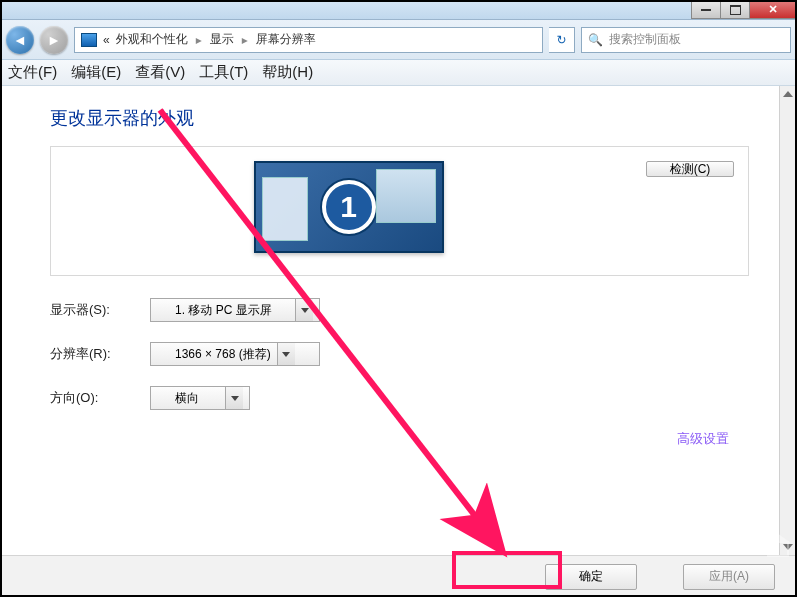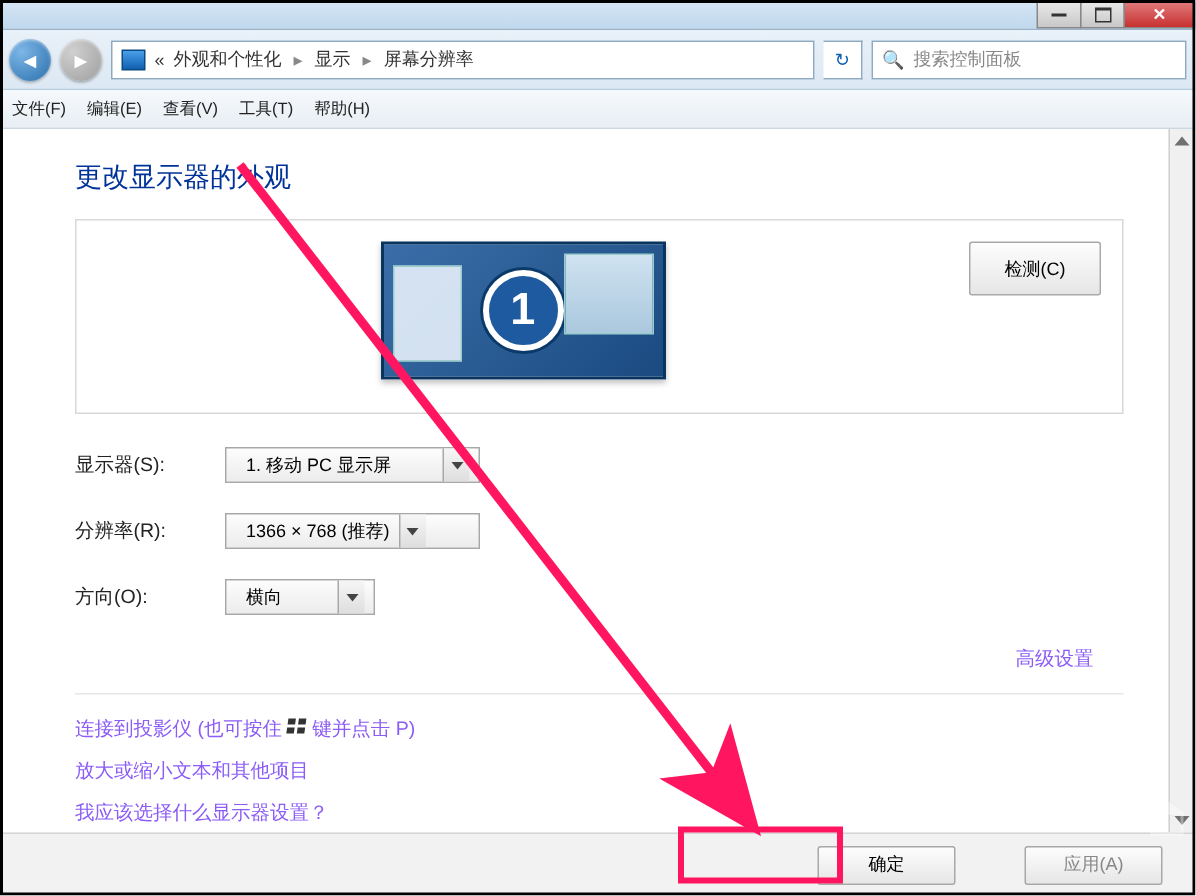--- a/index.html
+++ b/index.html
@@ -18,46 +18,46 @@
     .navbtn { width:28px; height:28px; border-radius:50%; background: radial-gradient(circle at 30% 30%, #7db6e8, #2a6fab); display:flex; align-items:center; justify-content:center; color:#fff; font-size:14px; box-shadow: inset 0 1px 2px rgba(255,255,255,.5), 0 1px 2px rgba(0,0,0,.3); }
     .navbtn.disabled { background: radial-gradient(circle at 30% 30%, #d0d0d0, #9e9e9e); }
     .addrbox { flex:1; height:26px; background:#fff; border:1px solid #8eaac2; display:flex; align-items:center; padding: 0 6px; gap:6px; color:#333; }
     .addrbox .picon { width:16px; height:14px; background: linear-gradient(#4aa0e8,#1060b0); border:1px solid #0a4a80; }
     .crumb-sep { color:#888; margin:0 2px; }
     .refreshbox { width:26px; height:26px; border:1px solid #8eaac2; border-left:none; display:flex; align-items:center; justify-content:center; color:#1060b0; background:#fff; }
     .searchbox { width:210px; height:26px; border:1px solid #8eaac2; background:#fff; display:flex; align-items:center; padding:0 6px; color:#888; gap:6px; }
     .searchbox .sicon { font-size:12px; color:#666; }
 
     
-    .menubar { height:26px; background:linear-gradient(#f6f9fc,#e8eef4); border-bottom:1px solid #cad8e4; display:flex; align-items:center; padding:0 8px; gap:14px; color:#222; font-size:11px; }
+    .menubar { height:26px; background:linear-gradient(#f6f9fc,#e8eef4); border-bottom:1px solid #cad8e4; display:flex; align-items:center; padding:0 8px; gap:14px; color:#222; font-size:15px; }
 
     
     .clientarea { display:flex; height:calc(100% - 20px - 40px - 26px - 42px); }
     .content { flex:1; padding: 20px 30px 10px 50px; overflow:hidden; position:relative; }
     .scrollbar { width:18px; background:#f0f0f0; border-left:1px solid #d0d0d0; position:relative; }
     .scrollbar::before, .scrollbar::after { content:''; position:absolute; left:3px; width:0; height:0; border-left:5px solid transparent; border-right:5px solid transparent; }
     .scrollbar::before { top:5px; border-bottom:6px solid #707070; }
     .scrollbar::after { bottom:5px; border-top:6px solid #707070; }
 
     .heading { font-size:18px; color:#003399; margin-bottom:16px; }
 
     .preview-panel { border:1px solid #d8d8d8; padding:14px; display:flex; gap:14px; align-items:flex-start; min-height:130px; }
     .monitor-stage { flex:1; display:flex; justify-content:center; }
     .monitor { width:190px; height:92px; background:linear-gradient(135deg,#3b6ea8,#1a4a80); border:2px solid #07355f; position:relative; display:flex; align-items:center; justify-content:center; box-shadow: 0 2px 4px rgba(0,0,0,.25); }
     .monitor .circ { width:54px; height:54px; border-radius:50%; background:#1d5aa0; border:4px solid #fff; display:flex; align-items:center; justify-content:center; color:#fff; font-size:30px; font-weight:bold; box-shadow:0 0 0 2px #0a3a6a; }
     .monitor .win { position:absolute; background:rgba(230,240,250,.9); border:1px solid #9cc; }
     .monitor .win.w1 { left:6px; top:14px; width:46px; height:64px; }
     .monitor .win.w2 { right:6px; top:6px; width:60px; height:54px; background:linear-gradient(#cfe2f0,#aac8de); }
     .side-btns { width:88px; display:flex; flex-direction:column; gap:10px; }
-    .winbutton { height:36px; border:1px solid #a8a8a8; background:linear-gradient(#fdfdfd,#e6e6e6); font-size:12px; display:flex; align-items:center; justify-content:center; cursor:default; border-radius:2px; }
+    .winbutton { height:16px; border:1px solid #a8a8a8; background:linear-gradient(#fdfdfd,#e6e6e6); font-size:12px; display:flex; align-items:center; justify-content:center; cursor:default; border-radius:2px; }
 
     .form-rows { margin-top:22px; }
     .form-row { display:flex; align-items:center; margin-bottom:16px;margin-top:20px; }
     .form-row label { width:100px; color:#222; font-size:13px; }
-    .dropdown { height:24px; border:1px solid #a8a8a8; background:linear-gradient(#fdfdfd,#ececec); display:flex; align-items:center; padding:0 6px 0 13px; font-size:12px; position:relative; min-width:150px; }
+    .dropdown { height:24px; border:1px solid #a8a8a8; background:linear-gradient(#fdfdfd,#ececec); display:flex; align-items:center; padding:0 6px 0 24px; font-size:12px; position:relative; min-width:150px; }
     .dropdown .dd-btn { width:18px; height:22px; border-left:1px solid #a8a8a8; margin-left:auto; display:flex; align-items:center; justify-content:center; color:#444; background:linear-gradient(#f6f6f6,#dedede); }
     .dropdown.split .dd-btn { margin-left:6px; }
     .dropdown .dd-btn::after { content:''; border-left:4px solid transparent; border-right:4px solid transparent; border-top:5px solid #444; }
 
     .adv-link { text-align:right; margin-top:20px; margin-right:20px; }
     .linklike { color:#8b5cf6; font-size:13px; cursor:pointer; }
 
     .links-block { border-top:1px solid #e6e6e6; margin-top:14px; padding-top:14px; }
     .links-block .row { margin-bottom:10px; font-size:13px; color:#222; }
     .winkey { display:inline-block; width:13px; height:12px; vertical-align:-1px; position:relative; }
@@ -155,33 +155,20 @@
           <span>横向</span>
           <div class="dd-btn"></div>
         </div>
       </div>
     </div>
 
     <div class="adv-link">
       <span class="linklike">高级设置</span>
     </div>
 
-    <div class="links-block">
-      <div class="row">
-        <span class="linklike">
-          <span>连接到投影仪 (也可按住 </span><span class="winkey"></span><span> 键并点击 P)</span>
-        </span>
-      </div>
-      <div class="row">
-        <span class="linklike">放大或缩小文本和其他项目</span>
-      </div>
-      <div class="row">
-        <span class="linklike">我应该选择什么显示器设置？</span>
-      </div>
-    </div>
 
   </div>
   <div class="scrollbar"></div>
 </div>
 
 <div class="buttonbar">
   <div class="winbutton">确定</div>
   <div class="winbutton apply">应用(A)</div>
 </div>
 

